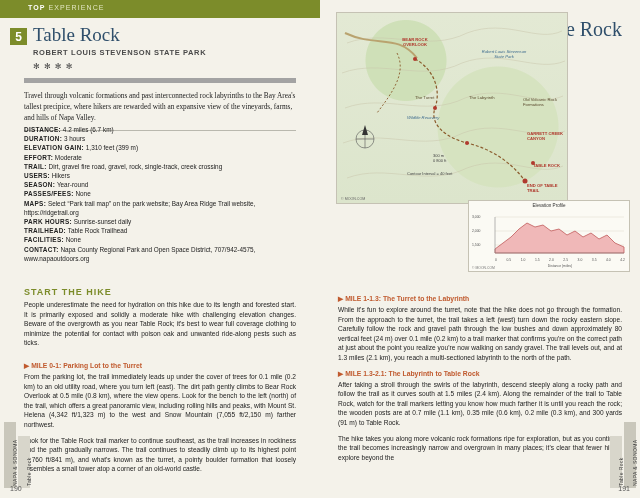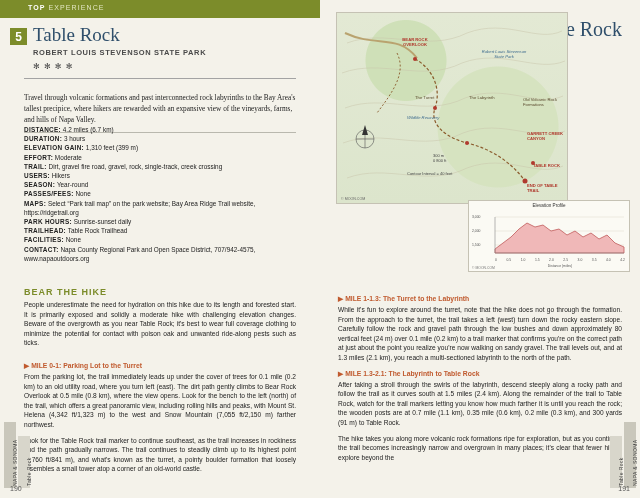--- a/index.html
+++ b/index.html
@@ -13,21 +13,21 @@
   .banner .txt{position:absolute;left:28px;top:4px;font-size:7px;letter-spacing:1.1px;color:#fff;font-weight:bold;}
   .banner .txt .exp{font-weight:normal;color:#e2e6c2;}
 
   
   .numbox{position:absolute;left:10px;top:28px;width:17px;height:17px;background:#7c8c2a;color:#fff;font-size:12px;font-weight:bold;display:flex;align-items:center;justify-content:center;}
   .title{position:absolute;left:33px;top:24px;font-size:19px;color:#2f4f6b;font-family:"Liberation Serif",serif;}
   .subtitle{position:absolute;left:33px;top:48px;font-size:7.5px;letter-spacing:.6px;color:#4a4a4a;font-weight:bold;}
   .stars{position:absolute;left:33px;top:62px;font-size:8px;color:#444;letter-spacing:1px;}
 
   
-  .descbox{position:absolute;left:24px;top:78px;width:272px;border-top:1px solid #a3a3a3;border-bottom:1px solid #b9b8ae;padding:13px 0 7px 0;}
+  .descbox{position:absolute;left:24px;top:78px;width:272px;border-top:5px solid #a3a3a3;border-bottom:1px solid #b9b8ae;padding:7px 0 7px 0;}
   .descbox p{margin:0;font-size:7.3px;line-height:11px;color:#222;font-family:"Liberation Serif",serif;}
 
   
   .specs{position:absolute;left:24px;top:125px;width:272px;}
   .specs div{font-size:6.4px;line-height:9.2px;color:#222;}
   .specs b{letter-spacing:.3px;}
 
   
   .sth{position:absolute;left:24px;top:287px;font-size:9px;letter-spacing:1px;color:#7c8c2a;font-weight:bold;}
   .intro{position:absolute;left:24px;top:300px;width:272px;font-size:6.6px;line-height:9.6px;text-align:justify;color:#1c1c1c;}
@@ -101,21 +101,21 @@
       <div><b>USERS:</b> <span>Hikers</span></div>
       <div><b>SEASON:</b> <span>Year-round</span></div>
       <div><b>PASSES/FEES:</b> <span>None</span></div>
       <div><b>MAPS:</b> <span>Select “Park trail map” on the park website; Bay Area Ridge Trail website, https://ridgetrail.org</span></div>
       <div><b>PARK HOURS:</b> <span>Sunrise-sunset daily</span></div>
       <div><b>TRAILHEAD:</b> <span>Table Rock Trailhead</span></div>
       <div><b>FACILITIES:</b> <span>None</span></div>
       <div><b>CONTACT:</b> <span>Napa County Regional Park and Open Space District, 707/942-4575, www.napaoutdoors.org</span></div>
     </div>
 
-    <div class="sth">BEAR THE HIKE</div>
+    <div class="sth">START THE HIKE</div>
     <div class="intro">People underestimate the need for hydration on this hike due to its length and forested start. It is primarily exposed and solidly a moderate hike with challenging elevation changes. Beware of the overgrowth as you near Table Rock; it's best to wear full coverage clothing to minimize the potential for contact with poison oak and unwanted ride-along pests such as ticks.</div>
 
     <div class="col" style="left:24px;top:355px;">
       <div class="milehead">
         <span class="tri">▶</span>
         <span>MILE 0-1: Parking Lot to the Turret</span>
       </div>
       <p class="body">From the parking lot, the trail immediately leads up under the cover of trees for 0.1 mile (0.2 km) to an old utility road, where you turn left (east). The dirt path gently climbs to Bear Rock Overlook at 0.5 mile (0.8 km), where the view opens. Look for the bench to the left (north) of the trail, which offers a great panoramic view, including rolling hills and peaks, with Mount St. Helena (4,342 ft/1,323 m) to the west and Snow Mountain (7,055 ft/2,150 m) farther northwest.</p>
       <p class="body">Look for the Table Rock trail marker to continue southeast, as the trail increases in rockiness and the path gradually narrows. The trail continues to steadily climb up to its highest point (2,760 ft/841 m), and what's known as the turret, a pointy boulder formation that loosely resembles a small tower atop a corner of an old-world castle.</p>
     </div>

